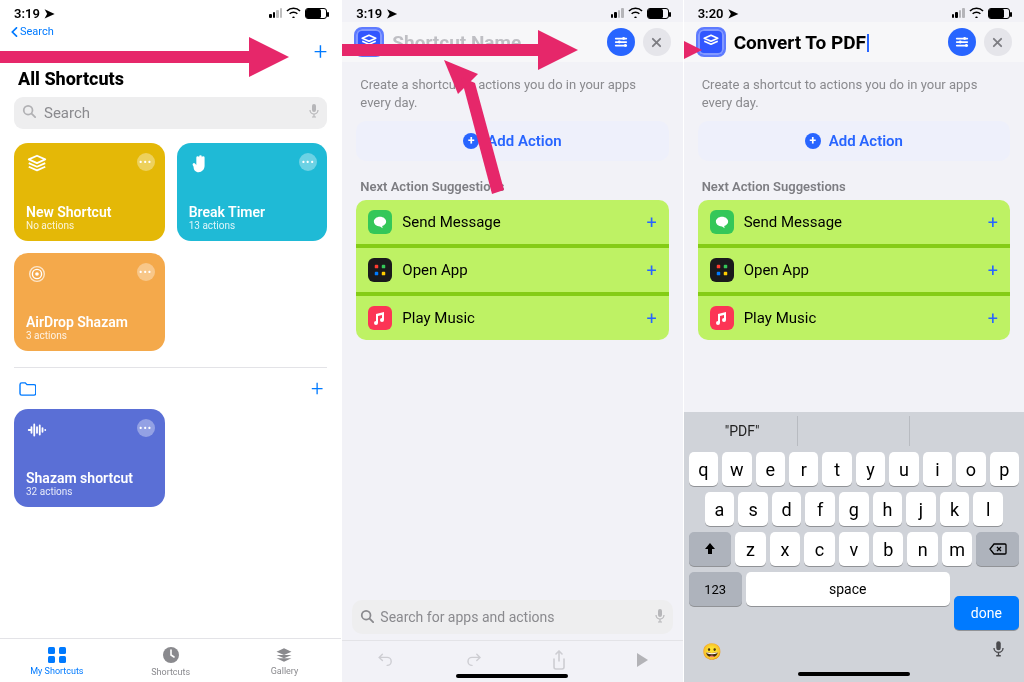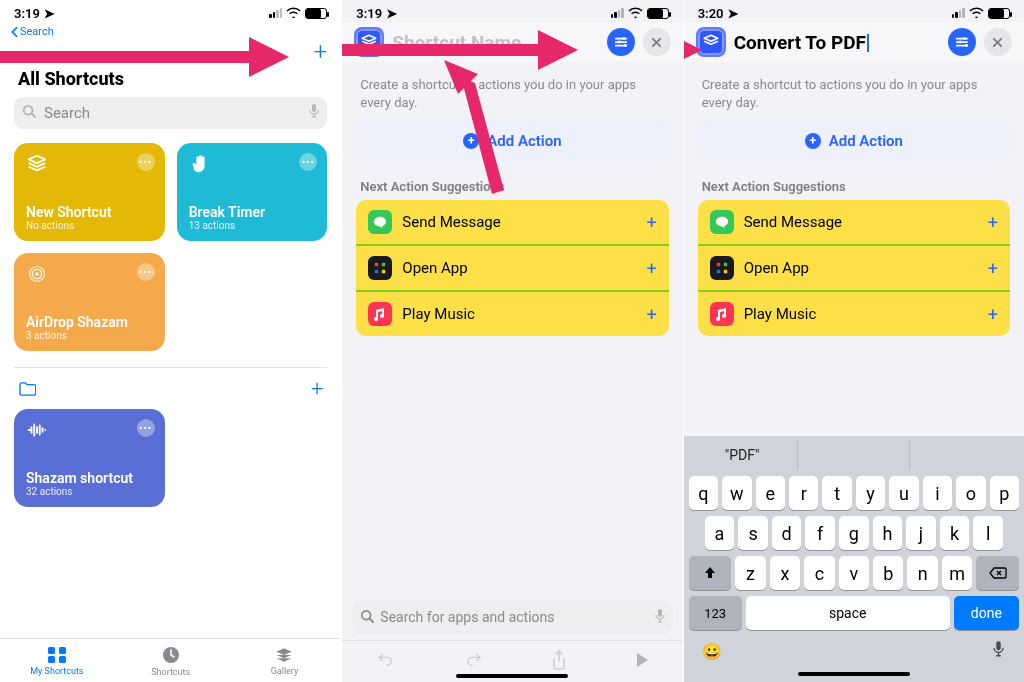--- a/index.html
+++ b/index.html
@@ -41,22 +41,22 @@
   .app-icon { width:30px; height:30px; border-radius:8px; background:#3156ff; display:flex; align-items:center; justify-content:center; color:#fff; border:2px solid #5e7bff; box-shadow: inset 0 0 0 2px rgba(255,255,255,.4); }
   .shortcut-name { font-size:19px; font-weight:700; flex:1; white-space:nowrap; overflow:hidden; text-overflow:ellipsis; }
   .placeholder-name { color:#bfbfc4; }
   .round-btn { width:28px; height:28px; border-radius:50%; display:flex; align-items:center; justify-content:center; }
   .round-blue { background:#2865ff; color:#fff; }
   .round-gray { background:#e5e5ea; color:#7d7d82; }
   .subtext { padding:14px 18px 10px; font-size:13px; color:#8a8a8e; line-height:1.35; }
   .add-action { margin:0 14px 18px; height:40px; border-radius:10px; background:#eef0fb; color:#2865ff; font-size:15px; font-weight:600; display:flex; align-items:center; justify-content:center; gap:8px; }
   .add-action .plus-circ { width:16px; height:16px; border-radius:50%; background:#2865ff; color:#fff; display:flex; align-items:center; justify-content:center; font-size:12px; font-weight:700; }
   .section-label { padding:0 18px 6px; font-size:13px; font-weight:600; color:#7d7d82; }
-  .sugg-list { margin:0 14px; background:#fde047; border-radius:10px; overflow:hidden; }
-  .sugg-item { display:flex; align-items:center; gap:10px; padding:10px 12px; border-top:2px solid #84cc16; font-size:15px; }
+  .sugg-list { margin:0 14px; background:#bef264; border-radius:10px; overflow:hidden; }
+  .sugg-item { display:flex; align-items:center; gap:10px; padding:10px 12px; border-top:4px solid #84cc16; font-size:15px; }
   .sugg-item:first-child { border-top:none; }
   .sugg-item .aicon { width:24px; height:24px; border-radius:6px; display:flex; align-items:center; justify-content:center; }
   .sugg-item .aplus { margin-left:auto; color:#2865ff; font-size:18px; font-weight:400; }
   .a-msg { background:#34c759; }
   .a-open { background:#1a1a1c; }
   .a-music { background:#fc3555; }
   
   .search-actions { margin:auto 10px 6px 10px; height:34px; background:#eeeeef; border-radius:10px; display:flex; align-items:center; padding:0 8px; color:#8a8a8e; font-size:14px; }
   .bottom-toolbar { height:42px; display:flex; align-items:center; justify-content:space-around; color:#b6b6bb; border-top:1px solid #e3e3e7; }
   .bottom-toolbar svg { opacity:.6; }
@@ -68,21 +68,21 @@
   .p1-arrow-head { top:37px; left:249px; }
   
   .kbd { margin-top:auto; background:#d0d3d9; padding:4px 3px 6px; display:flex; flex-direction:column; gap:6px; }
   .kbd-sugg { display:flex; height:30px; align-items:stretch; }
   .kbd-sugg div { flex:1; display:flex; align-items:center; justify-content:center; font-size:14px; color:#222; }
   .kbd-sugg div + div { border-left:1px solid #b8bbc1; }
   .krow { display:flex; gap:4px; padding:0 2px; }
   .key { flex:1; height:34px; background:#fff; border-radius:5px; box-shadow:0 1px 0 rgba(0,0,0,.3); display:flex; align-items:center; justify-content:center; font-size:18px; color:#000; }
   .key.wide { flex:1.4; }
   .key.mod { background:#aeb3bc; }
-  .key.done { background:#007aff; color:#fff; font-size:14px; }
+  .key.done { background:#007aff; color:#fff; font-size:14px;margin-top:24px; }
   .key.space { flex:5; font-size:14px; }
   .key.num { flex:1.3; font-size:13px; }
   .krow.r2 { padding:0 18px; }
   .kbd-footer { display:flex; align-items:center; justify-content:space-between; padding:4px 16px 0; color:#4a4a4e; }
   .kbd .home-ind-k { width:112px; height:4px; background:#000; border-radius:3px; margin:4px auto 0; }
   .cursor { display:inline-block; width:2px; height:18px; background:#2865ff; vertical-align:middle; margin-left:1px; }
   
   .sig { display:flex; align-items:flex-end; gap:1px; }
   .sig b { width:2.5px; background:#000; border-radius:1px; }
   .sig b:nth-child(1){height:4px} .sig b:nth-child(2){height:6px} .sig b:nth-child(3){height:8px;opacity:.25} .sig b:nth-child(4){height:10px;opacity:.25}

